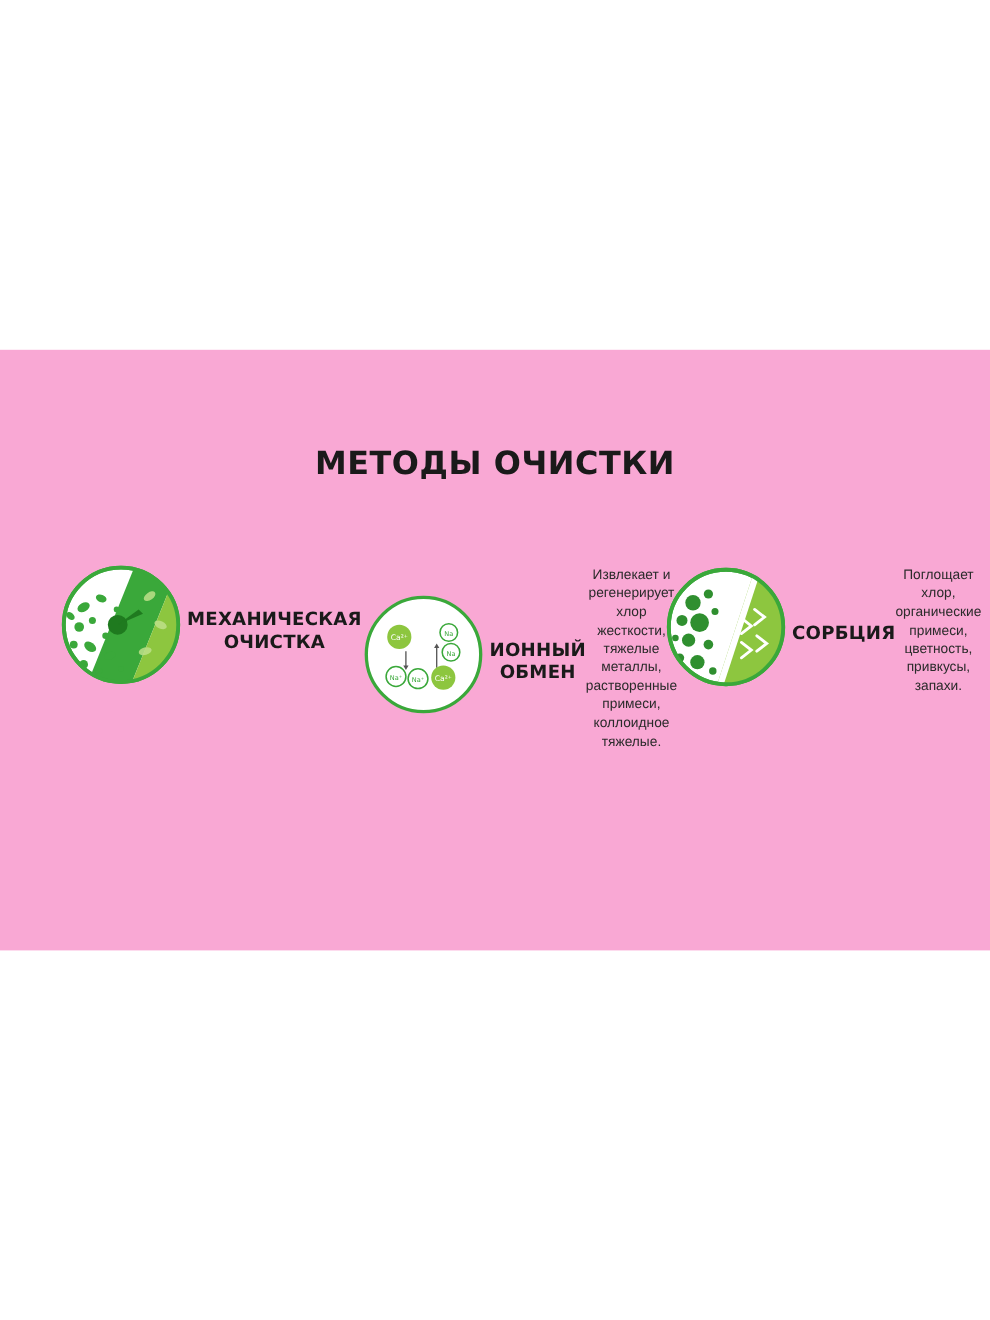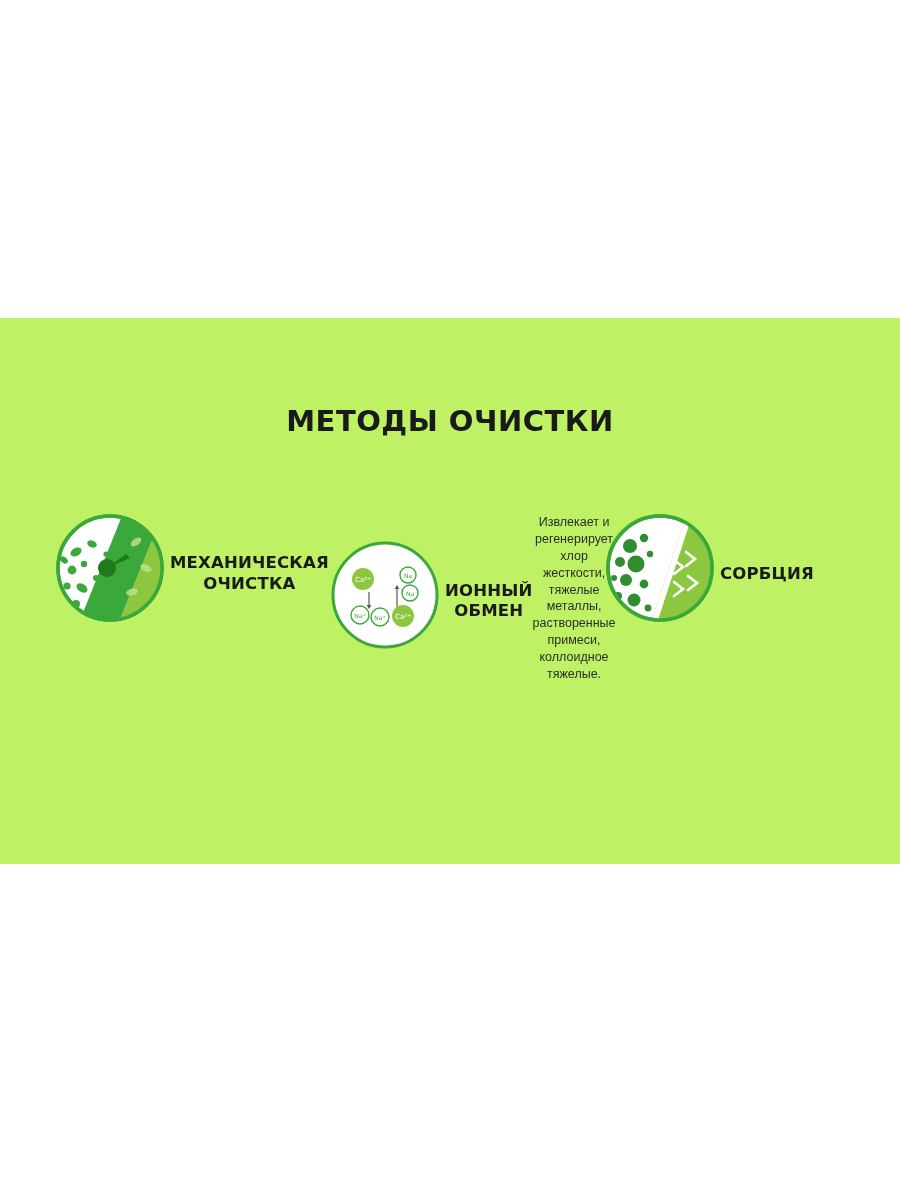--- a/index.html
+++ b/index.html
@@ -18,21 +18,21 @@
     width: 900px;
     height: 1200px;
     background: #ffffff;
   }
   .panel {
     position: absolute;
     left: 0;
     top: 318px;
     width: 900px;
     height: 546px;
-    background: #bef264;
+    background: #f9a8d4;
   }
   .panel-title {
     position: absolute;
     top: 86px;
     left: 0;
     width: 900px;
     text-align: center;
     font-size: 29px;
     font-weight: bold;
     letter-spacing: 0.5px;
@@ -206,17 +206,23 @@
                 <path d="M74,52 l9,7 l-9,7"></path>
                 <path d="M86,44 l9,7 l-9,7"></path>
                 <path d="M74,74 l9,7 l-9,7"></path>
                 <path d="M88,68 l9,7 l-9,7"></path>
               </g>
             </g>
             <circle cx="60" cy="60" r="52" fill="none" stroke="#3aa83a" stroke-width="3.5"></circle>
           </svg>
         </div>
         <div class="card-title">СОРБЦИЯ</div>
+        <div class="card-desc">
+          <span>Поглощает хлор,</span>
+          <span>органические примеси,</span>
+          <span>цветность, привкусы,</span>
+          <span>запахи.</span>
+        </div>
       </div>
 
     </div>
   </div>
 </div>
 
 </body></html>

